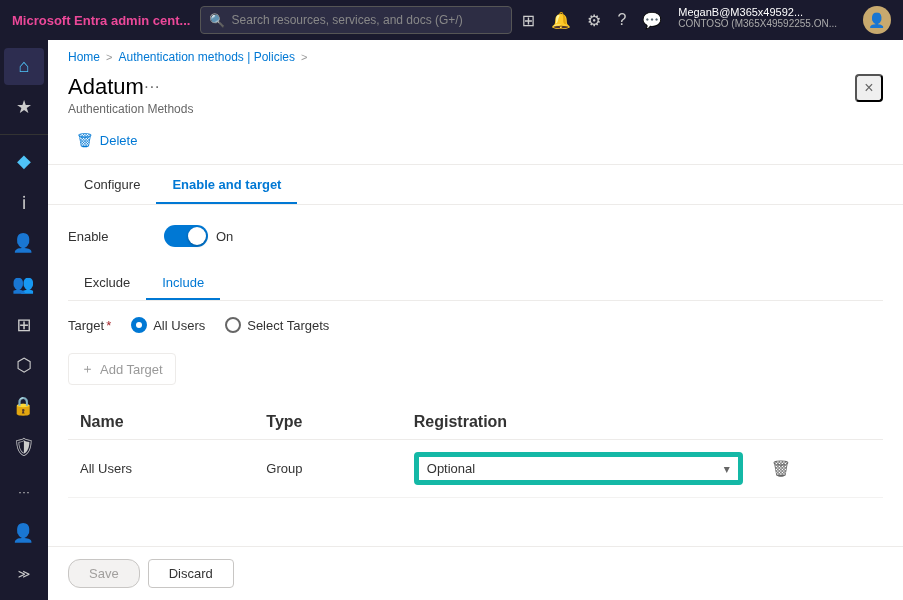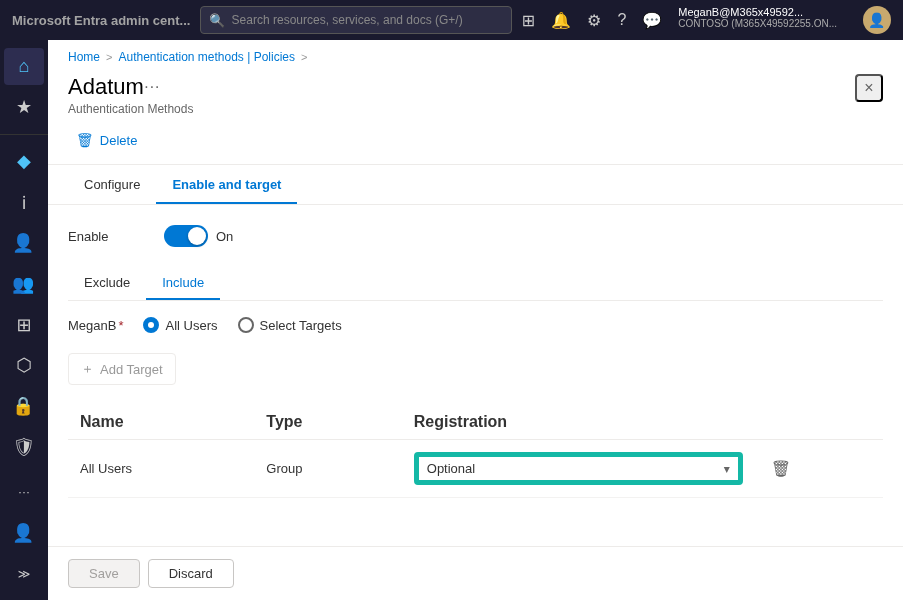--- a/index.html
+++ b/index.html
@@ -91,30 +91,30 @@
     
     .reg-dropdown { display: flex; align-items: center; border: 5px solid #14b8a6; border-radius: 4px; padding: 4px 8px; background: #fff; gap: 8px; min-width: 120px; cursor: pointer; font-size: 13px; color: #333; }
     .reg-dropdown-text { flex: 1; }
     .reg-dropdown-arrow { color: #666; font-size: 12px; }
 
     
     .delete-icon { color: #666; cursor: pointer; font-size: 16px; padding: 4px; }
 
     
     .footer { padding: 12px 20px; border-top: 1px solid #edebe9; display: flex; gap: 8px; }
-    .btn-save { padding: 6px 20px; background: #f3f2f1; border: 1px solid #c8c6c4; border-radius: 4px; cursor: not-allowed; font-size: 13px; color: #a19f9d; }
+    .btn-save { padding: 6px 20px; background: #f3f2f1; border: 1px solid #c8c6c4; border-radius: 12px; cursor: not-allowed; font-size: 13px; color: #a19f9d; }
     .btn-discard { padding: 6px 20px; background: #fff; border: 1px solid #c8c6c4; border-radius: 4px; cursor: pointer; font-size: 13px; color: #333; }
 
     
   </style>
 </head>
 <body>
 
 <div class="top-bar">
-  <span style="color:#a3a3a3;font-size:13px;font-weight:600;white-space:nowrap;min-width:160px;">Microsoft Entra admin cent...</span>
+  <span style="color:#ec4899;font-size:13px;font-weight:600;white-space:nowrap;min-width:160px;">Microsoft Entra admin cent...</span>
   <div class="search-box">
     <span style="color:#888;font-size:13px;">🔍</span>
     <input type="text" placeholder="Search resources, services, and docs (G+/)" style="">
   </div>
   <div class="top-bar-icons">
     <span class="top-bar-icon">⊞</span>
     <span class="top-bar-icon">🔔</span>
     <span class="top-bar-icon">⚙</span>
     <span class="top-bar-icon">?</span>
     <span class="top-bar-icon">💬</span>
@@ -194,21 +194,21 @@
         </div>
       </div>
 
       <div class="sub-tabs">
         <div class="sub-tab">Exclude</div>
         <div class="sub-tab active">Include</div>
       </div>
 
       <div class="target-row">
         <span class="target-label">
-          <span>MeganB</span>
+          <span>Target</span>
           <span style="color:#a4262c;">*</span>
         </span>
         <div class="radio-group">
           <label class="radio-option">
             <div class="radio-btn selected"></div>
             <span>All Users</span>
           </label>
           <label class="radio-option">
             <div class="radio-btn"></div>
             <span>Select Targets</span>

